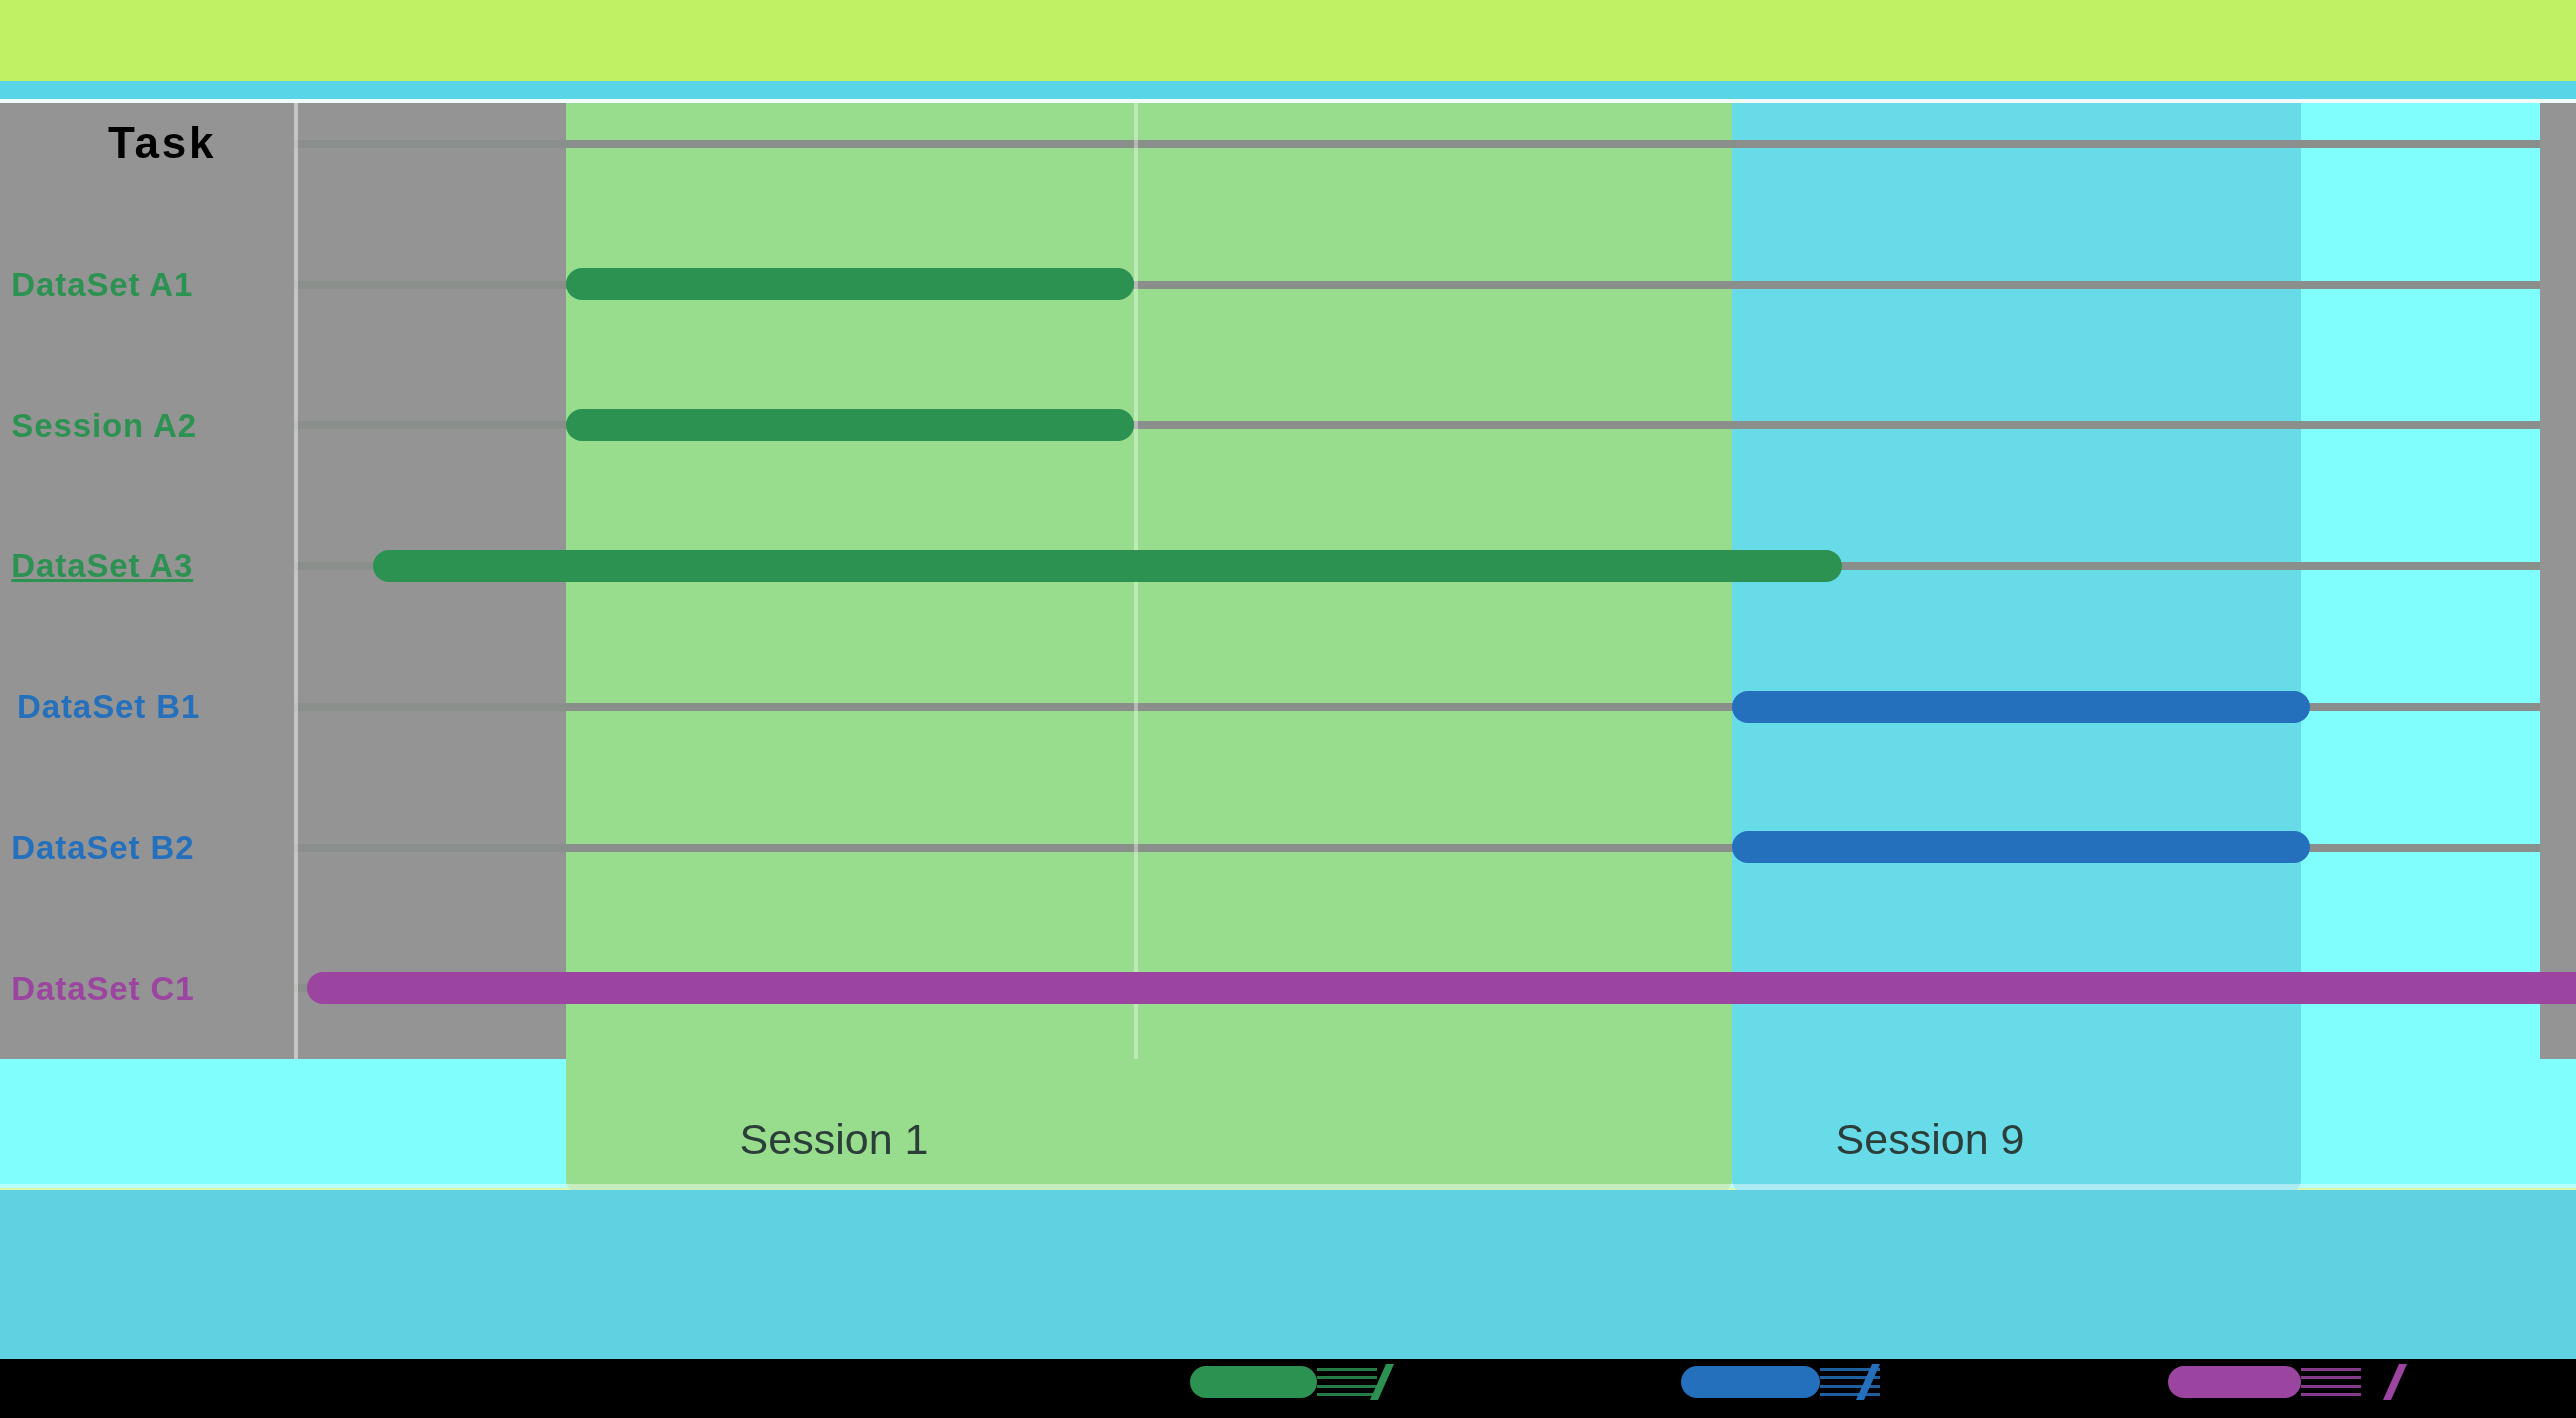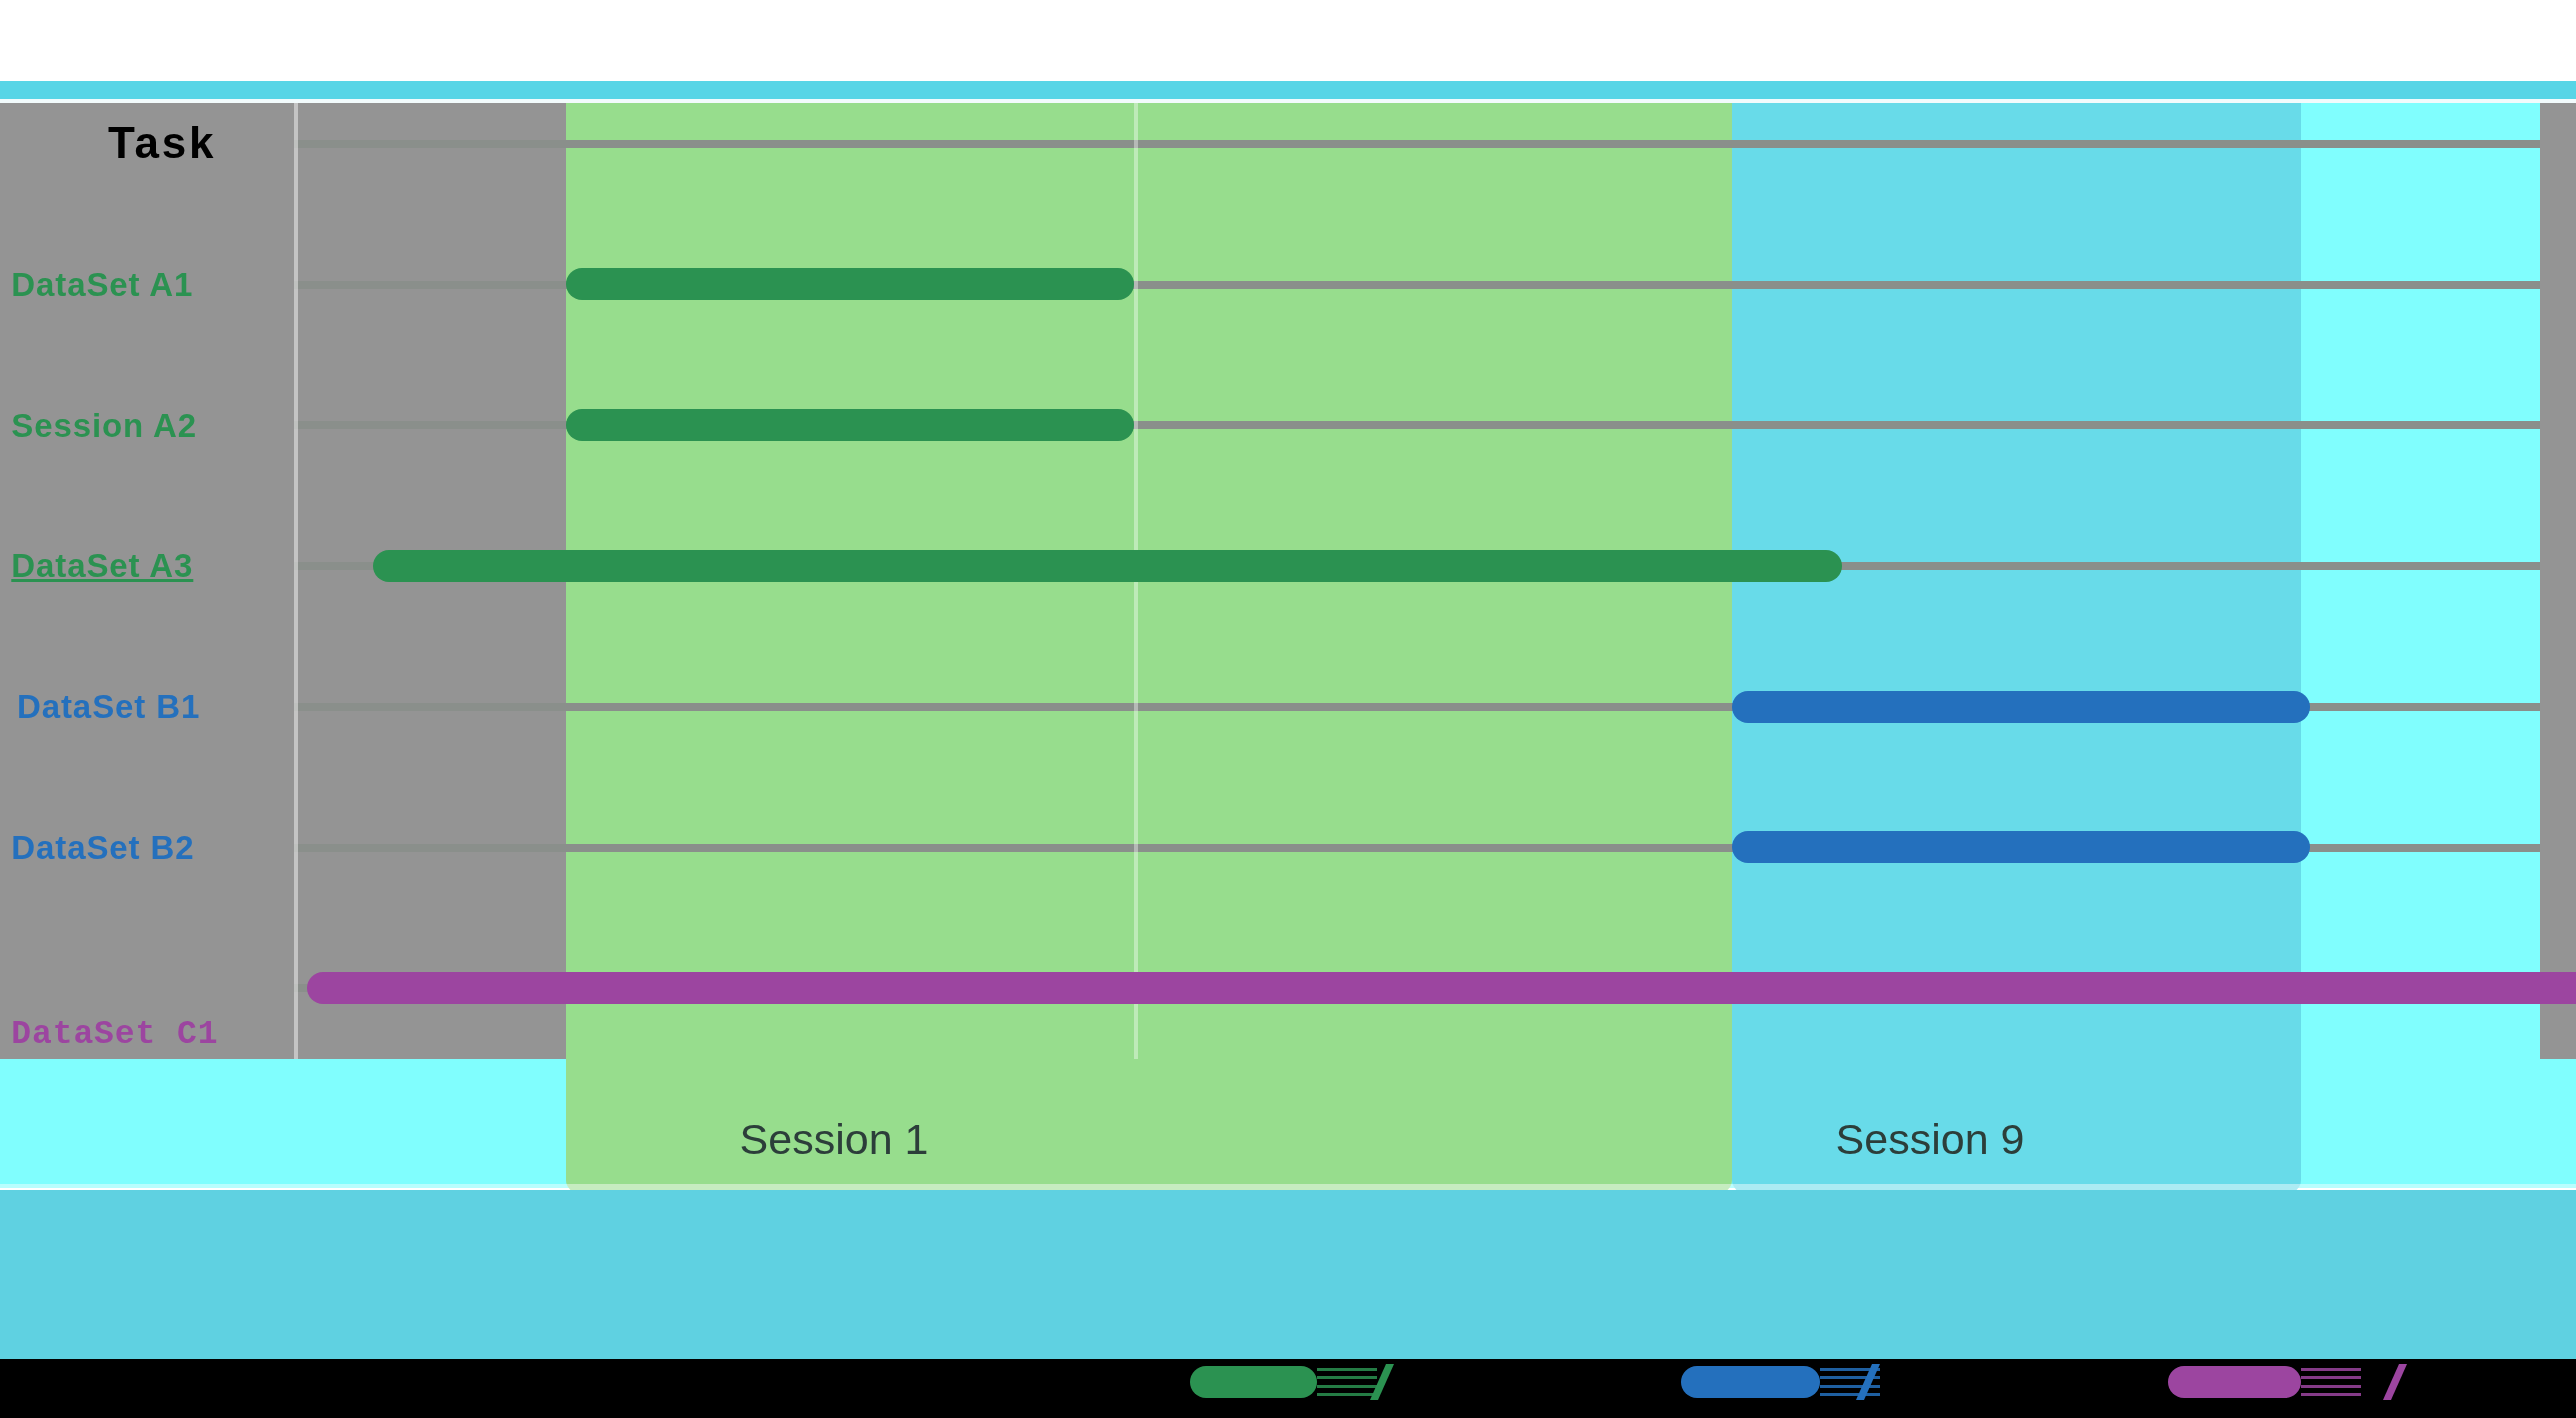--- a/index.html
+++ b/index.html
@@ -1,18 +1,18 @@
 <!DOCTYPE html>
 <html style="font-size:15px"><head>
 <meta charset="utf-8">
 <style>
   html,body{margin:0;padding:0;background:#000;}
   #stage{
     position:relative;width:2576px;height:1413px;overflow:hidden;
-    background:#ffffff;font-family:"Liberation Sans", sans-serif;text-align:center;
+    background:#bef264;font-family:"Liberation Sans", sans-serif;text-align:center;
   }
   .abs{position:absolute;}
   .strip-top{left:0;top:81px;width:2576px;height:18px;background:#58d5e6;}
   .plot-top-line{left:0;top:99px;width:2576px;height:4.7px;background:#f2fbfc;}
   .plot-bg{left:0;top:103px;width:2576px;height:956px;background:#949494;}
   .aqua-lower{left:0;top:1059px;width:2576px;height:129px;background:#80fefe;}
   .aqua-band{top:103px;height:956px;background:#80fefe;}
   .right-gray{left:2540px;top:103px;width:36px;height:956px;background:#949494;}
   .session-band{top:103px;height:1090px;border-bottom-left-radius:13px;border-bottom-right-radius:13px;}
   .gridline{height:7.5px;background:#8a8f8b;left:294px;width:2282px;}
@@ -71,21 +71,21 @@
       <div class="abs bar" style="left: 1732px; top: 831px; width: 578px; background: rgb(36, 112, 189);"></div>
       <div class="abs bar" style="left: 307px; top: 972px; width: 2283px; background: rgb(156, 69, 160);"></div>
     </div>
   <div id="labels" class="abs">
     <div class="abs task-header">Task</div>
   <div class="abs row-label" style="left: 11.3px; top: 262px; color: rgb(43, 146, 81);">DataSet A1</div>
       <div class="abs row-label" style="left: 11.3px; top: 403px; color: rgb(43, 146, 81);">Session A2</div>
       <div class="abs row-label" style="left: 11.3px; top: 543px; color: rgb(43, 146, 81); text-decoration: underline;">DataSet A3</div>
       <div class="abs row-label" style="left: 17px; top: 684px; color: rgb(36, 112, 189);">DataSet B1</div>
       <div class="abs row-label" style="left: 11.3px; top: 825px; color: rgb(36, 112, 189);">DataSet B2</div>
-      <div class="abs row-label" style="left: 11.3px; top: 1012px; color: rgb(156, 69, 160); font-family: Liberation Mono, monospace;">DataSet C1</div>
+      <div class="abs row-label" style="left: 11.3px; top: 966px; color: rgb(156, 69, 160);">DataSet C1</div>
     </div>
   <div class="abs divider-line"></div>
   <div class="abs axis-band"></div>
   <div id="session-labels" class="abs">
     <div class="abs session-label" style="left: 816px; top: 1115px; margin-left: 18px;">Session 1</div>
     <div class="abs session-label" style="left: 1930px; top: 1115px;">Session 9</div>
   </div>
   <div class="abs bottom-black"></div>
   <div id="legend" class="abs">
       <div class="abs legend-pill" style="left: 1190px; width: 127px; background: rgb(43, 146, 81);"></div>

